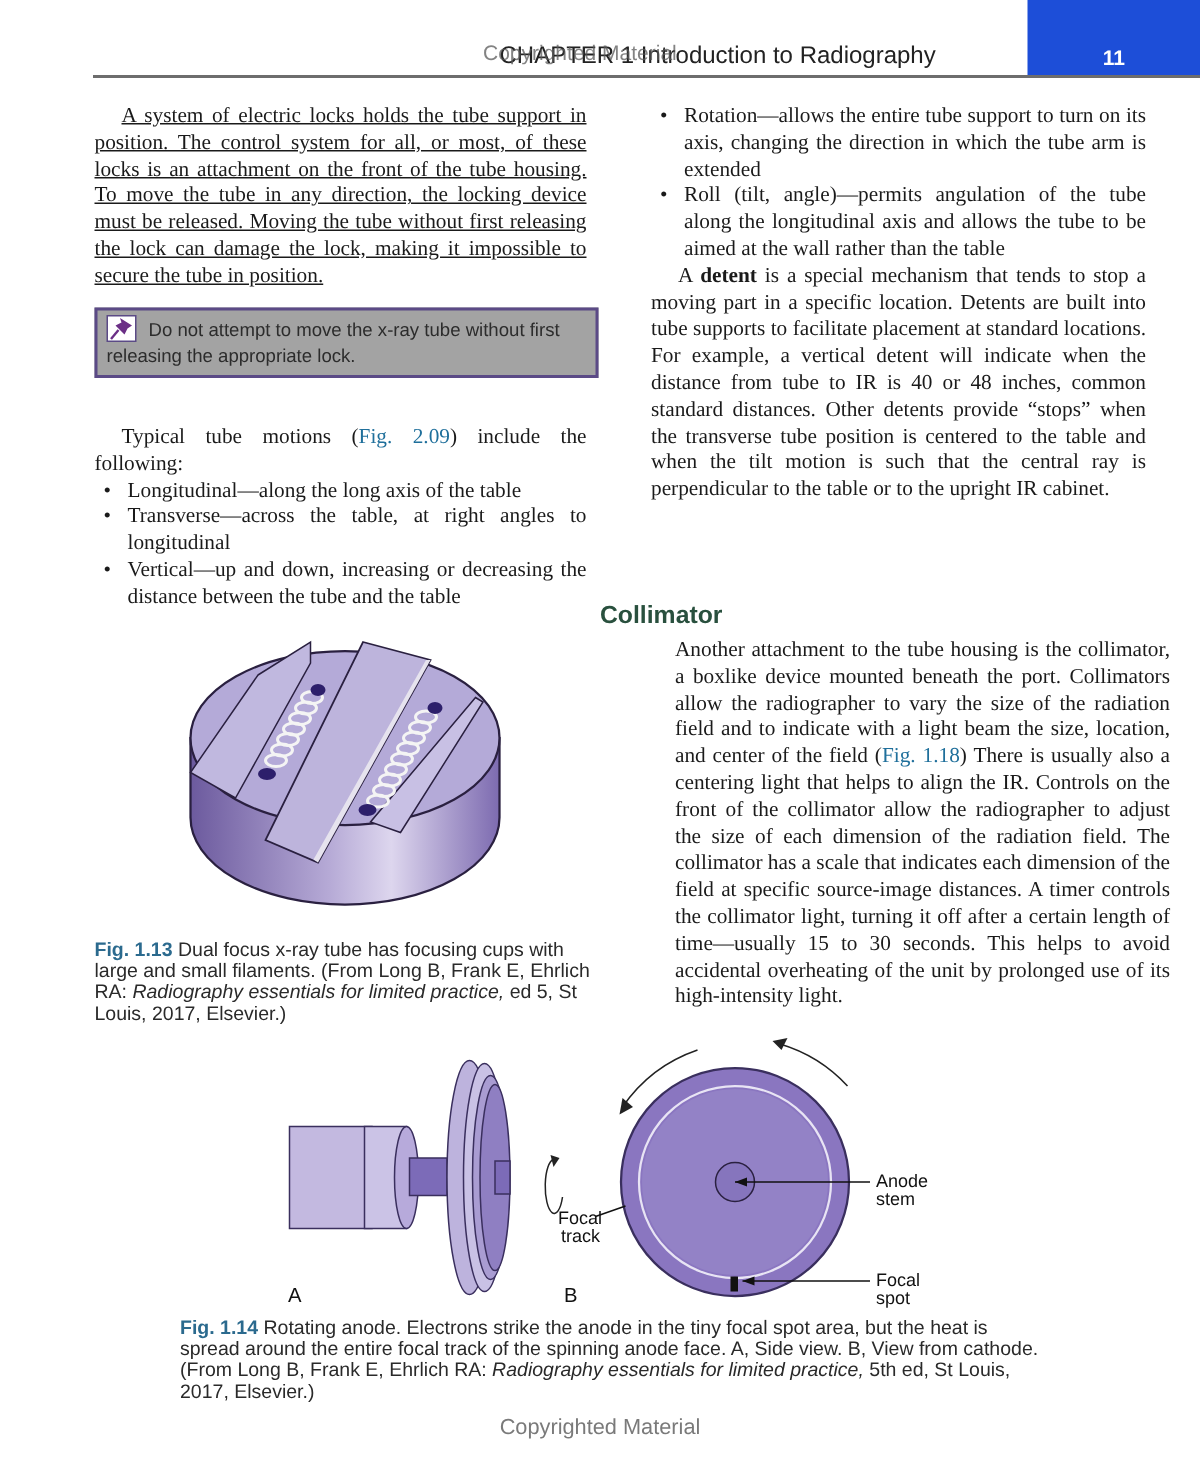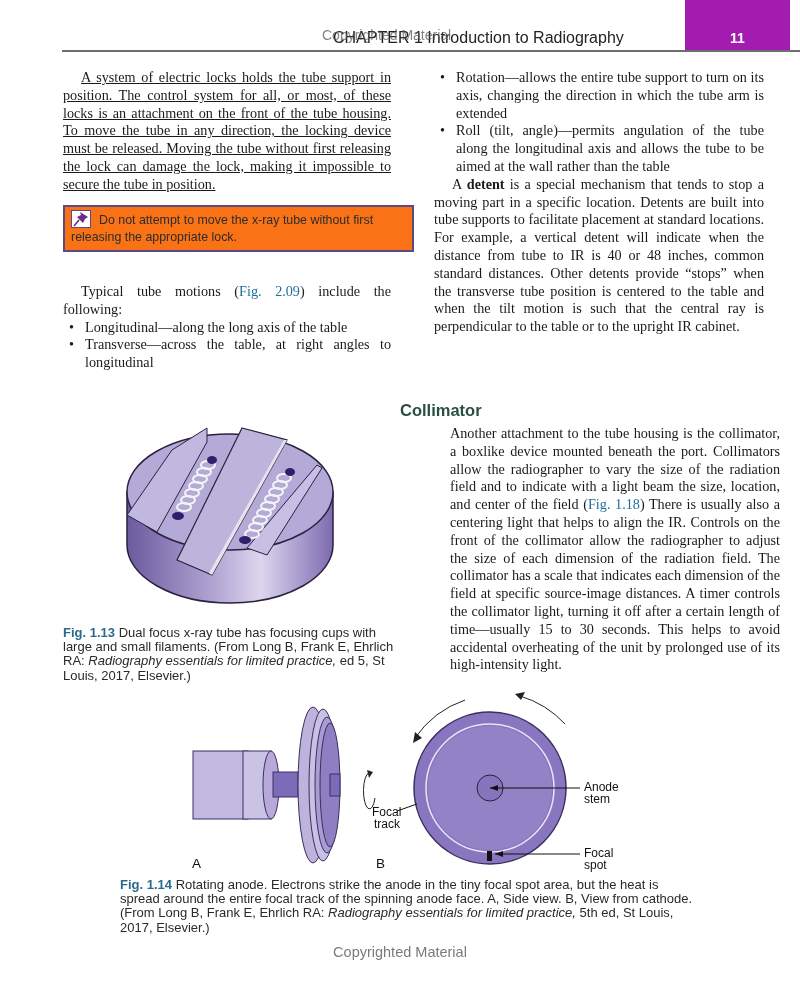--- a/index.html
+++ b/index.html
@@ -1,26 +1,26 @@
 <!DOCTYPE html>
 <html><head>
 <meta charset="utf-8">
 <style>
   html, body { margin:0; padding:0; background:#ffffff; }
   body { width:800px; height:987px; position:relative; overflow:hidden; font-family:"Liberation Serif", serif; color:#1a1a1a; }
   .header { position:absolute; left:0; top:0; width:800px; height:52px; }
   .header-rule { position:absolute; left:62px; top:50px; width:738px; height:2px; background:#6d6d6d; }
   .header-title { position:absolute; left:333px; top:29px; font-family:"Liberation Sans", sans-serif; font-size:16px; color:#222; white-space:nowrap; }
   .header-watermark { position:absolute; left:322px; top:27px; font-family:"Liberation Sans", sans-serif; font-size:14px; color:rgba(90,90,90,0.75); white-space:nowrap; }
-  .page-box { position:absolute; left:685px; top:0; width:105px; height:50px; background:#a21caf; }
+  .page-box { position:absolute; left:685px; top:0; width:115px; height:50px; background:#1d4ed8; }
   .page-num { position:absolute; left:0; width:100%; top:30px; text-align:center; font-family:"Liberation Sans", sans-serif; font-weight:bold; font-size:14px; color:#ffffff; }
   .col { position:absolute; font-size:14.2px; line-height:17.8px; text-align:justify; }
   .col p { margin:0; text-indent:18px; }
   .col p.noindent { text-indent:0; }
-  .note { position:absolute; left:63px; top:205px; width:322px; border:2px solid #5b4a86; background:#f97316; padding:3px 19px 4px 6px; font-family:"Liberation Sans", sans-serif; font-size:12.4px; line-height:17px; color:#2c2c2c; }
+  .note { position:absolute; left:63px; top:205px; width:322px; border:2px solid #5b4a86; background:#a3a3a3; padding:3px 4px 4px 6px; font-family:"Liberation Sans", sans-serif; font-size:12.4px; line-height:17px; color:#2c2c2c; }
   .pin { display:inline-block; width:20px; height:18px; vertical-align:-4px; margin-right:8px; }
   ul.bul { list-style:none; margin:0; padding:0; }
   ul.bul li { position:relative; padding-left:22px; text-align:justify; }
   ul.bul li::before { content:"•"; position:absolute; left:6px; top:0; }
   .link { color:#1f6f9b; }
   .h2 { position:absolute; left:400px; top:401px; font-family:"Liberation Sans", sans-serif; font-weight:bold; font-size:16.5px; color:#29503e; }
   .caption { position:absolute; font-family:"Liberation Sans", sans-serif; font-size:13px; line-height:14.2px; color:#2a2a2a; }
   .caption b { color:#2b6a8e; }
   .fig-label { position:absolute; font-family:"Liberation Sans", sans-serif; font-size:12px; color:#111; line-height:12px; }
   .footer-mark { position:absolute; left:0; width:800px; top:944px; text-align:center; font-family:"Liberation Sans", sans-serif; font-size:14.5px; color:#7a7a7a; }
@@ -48,20 +48,21 @@
     <path d="M9 2 L17 7 L14 9 L12 13 L6 7 L10 5 Z" fill="#6b2f86"></path>
     <line x1="8" y1="10" x2="3" y2="16" stroke="#6b2f86" stroke-width="1.6"></line>
   </svg><span>Do not attempt to move the x-ray tube without first releasing the appropriate lock.</span>
 </div>
 
 <div class="col" style="left:63px; top:283px; width:328px;">
   <p><span>Typical tube motions (</span><span class="link">Fig. 2.09</span><span>) include the following:</span></p>
   <ul class="bul">
     <li>Longitudinal—along the long axis of the table</li>
     <li>Transverse—across the table, at right angles to longitudinal</li>
+    <li>Vertical—up and down, increasing or decreasing the distance between the tube and the table</li>
   </ul>
 </div>
 
 <svg style="left:112px; top:420px;" width="290" height="195" viewBox="0 0 290 195">
   <defs>
     <linearGradient id="cyl" x1="0" x2="1" y1="0" y2="0">
       <stop offset="0" stop-color="#6c5a9e"></stop>
       <stop offset="0.45" stop-color="#b6aad6"></stop>
       <stop offset="0.65" stop-color="#ddd6ee"></stop>
       <stop offset="1" stop-color="#7d6bb0"></stop>

